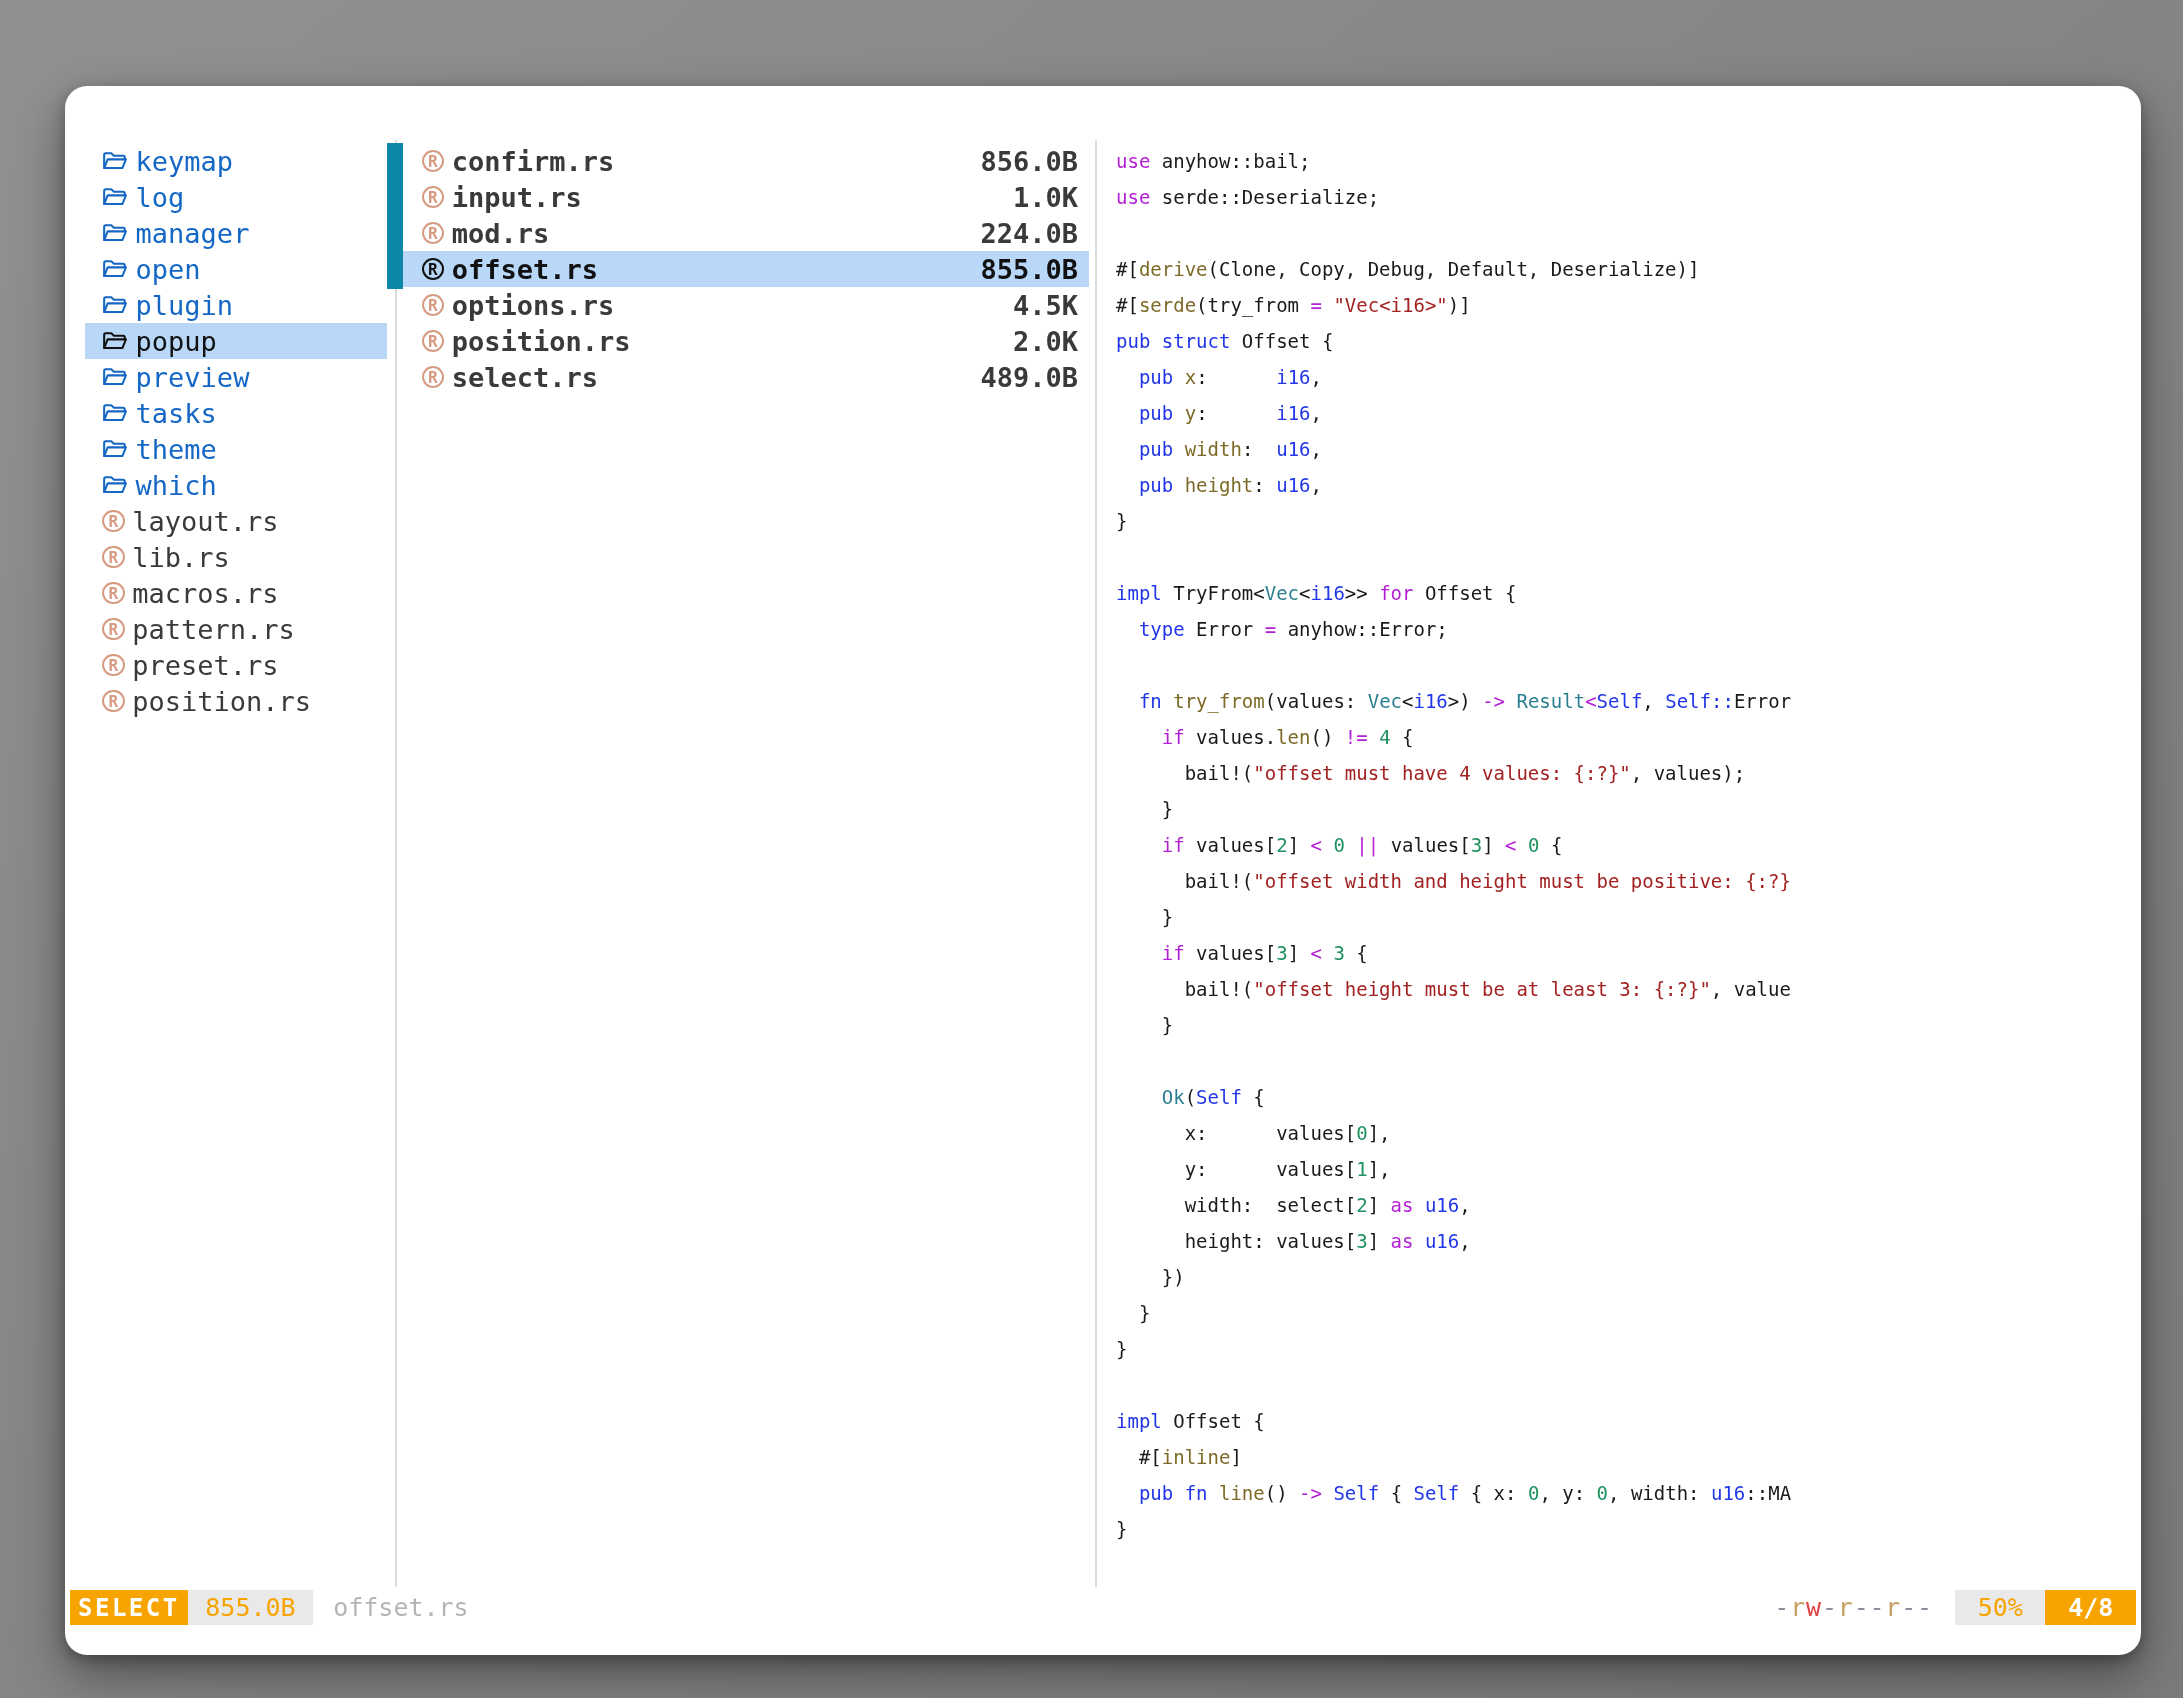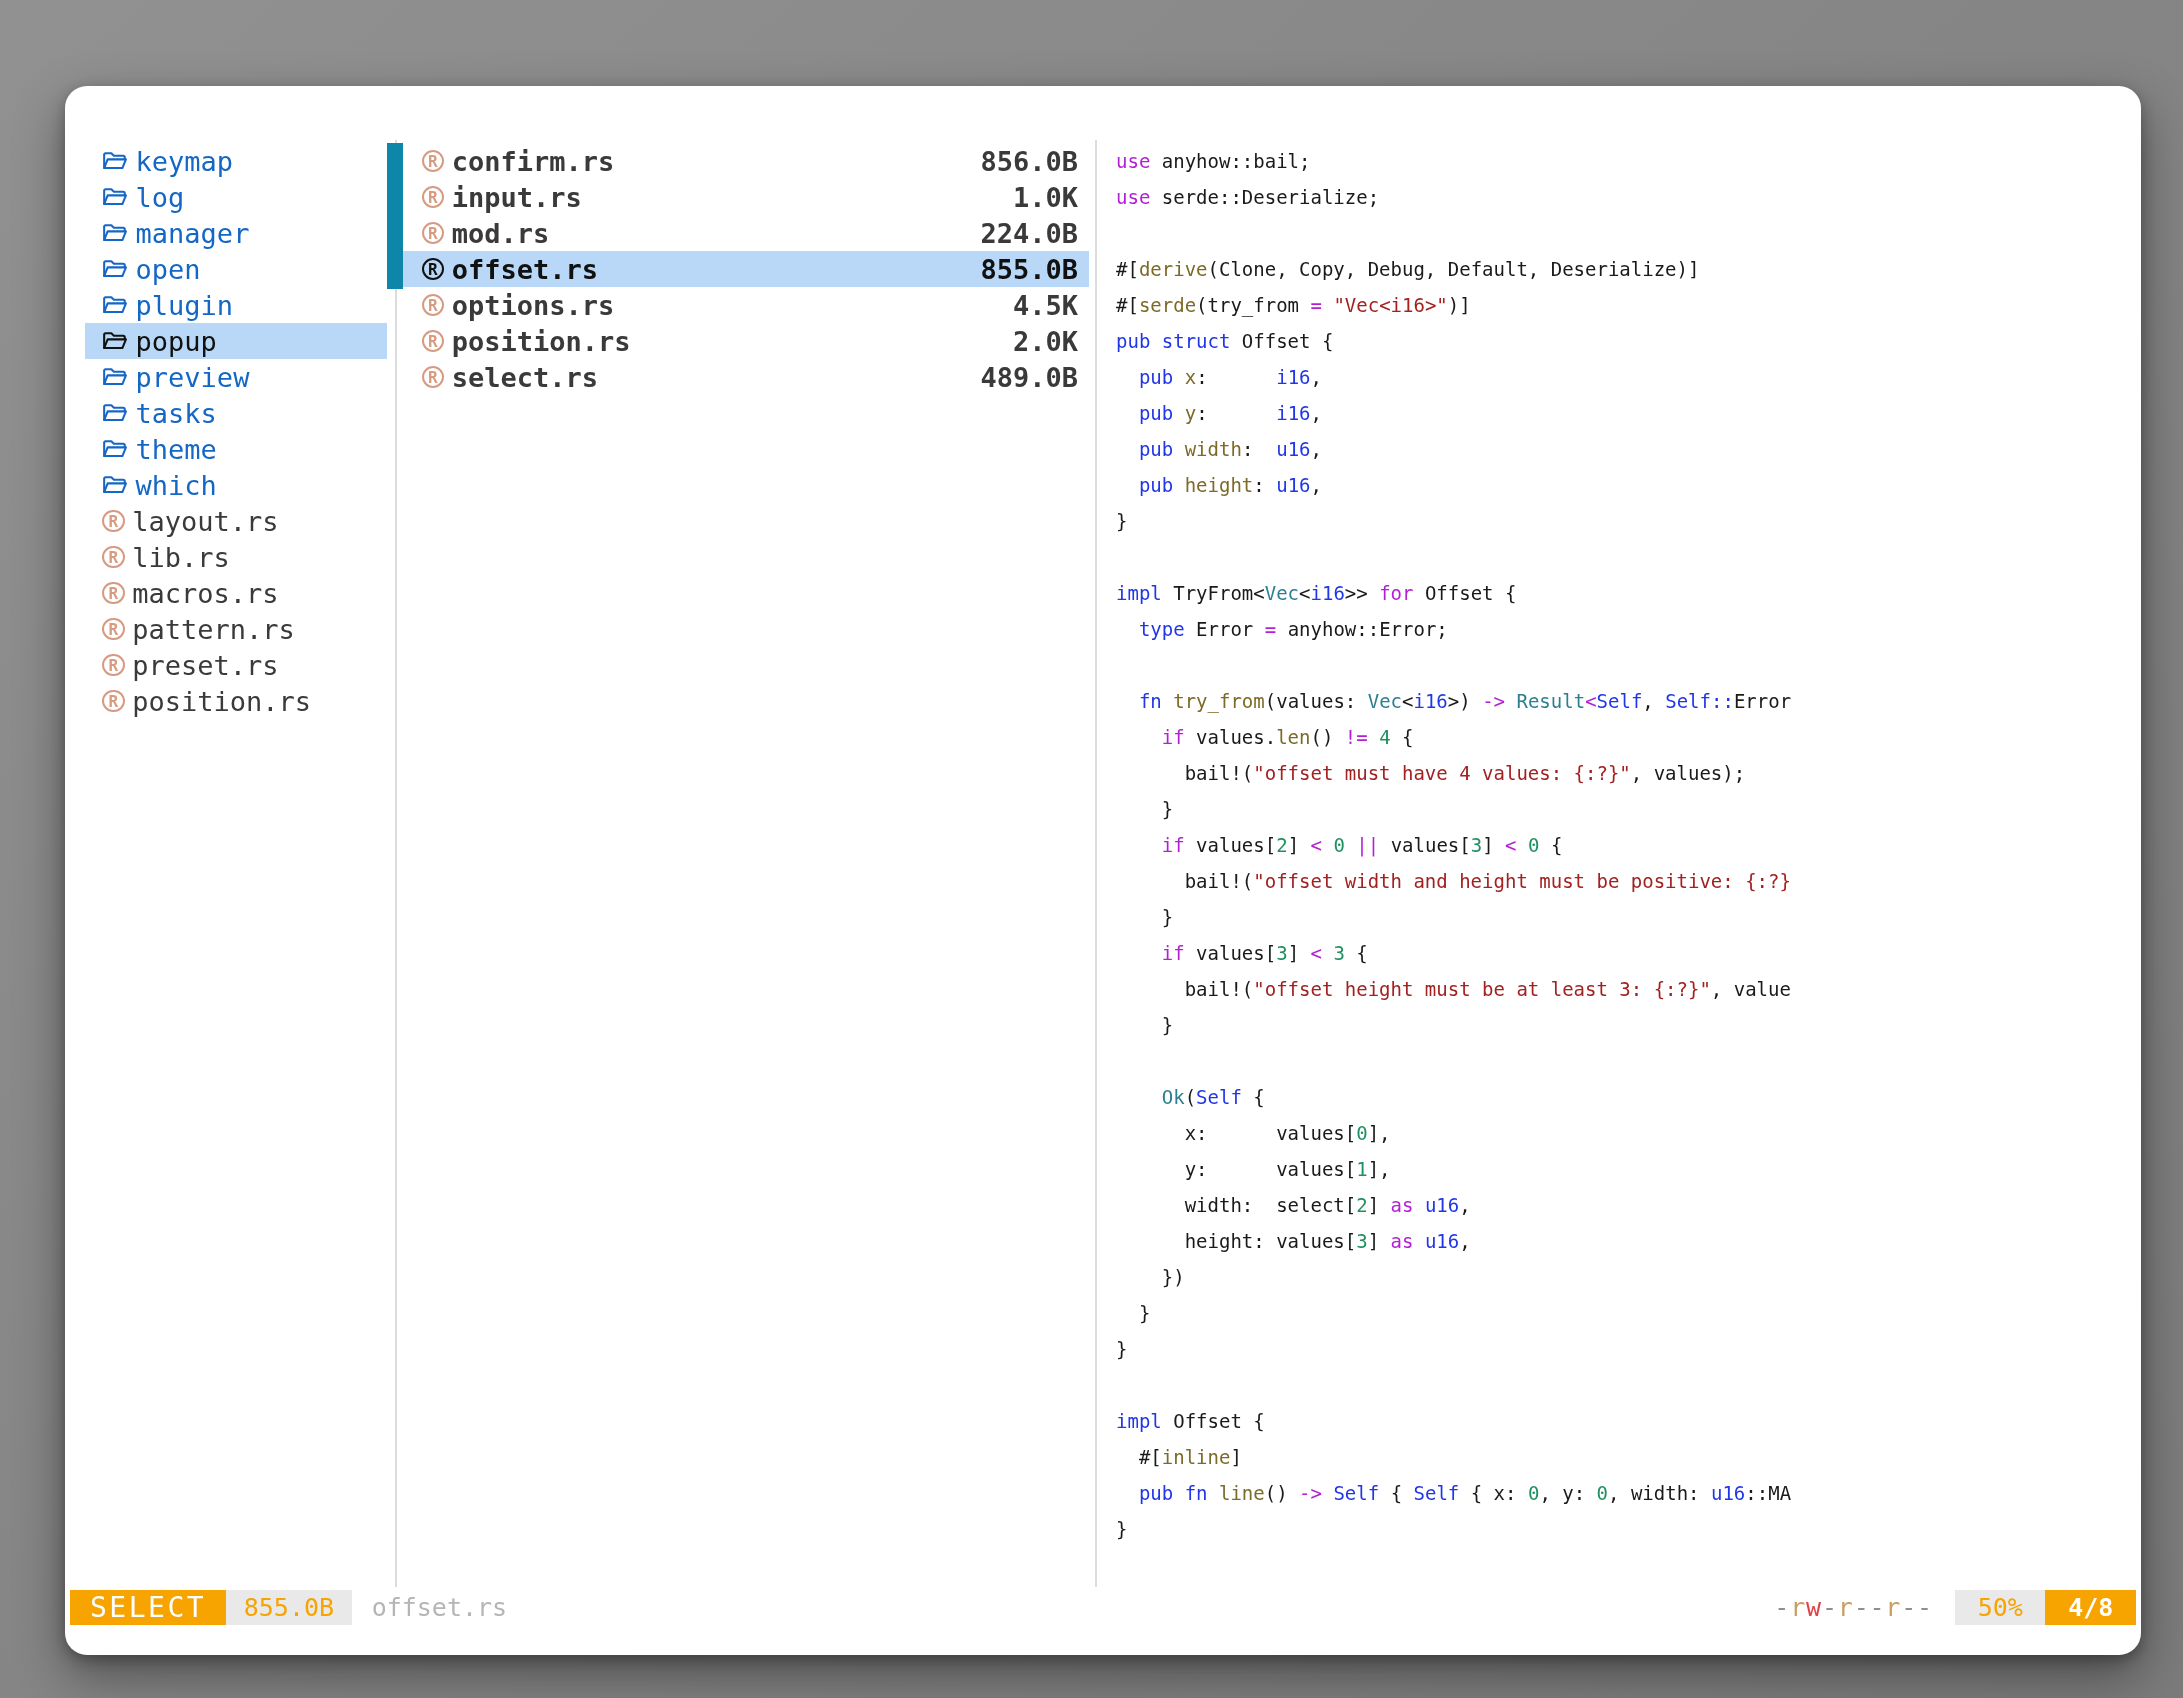--- a/index.html
+++ b/index.html
@@ -51,21 +51,21 @@
   .code-line{height:36px;line-height:36px;font-size:19px;white-space:pre;}
   .tk-k{color:var(--tk_k);} .tk-m{color:var(--tk_m);} .tk-a{color:var(--tk_a);}
   .tk-s{color:var(--tk_s);} .tk-n{color:var(--tk_n);} .tk-t{color:var(--tk_t);}
   .tk-d{color:var(--tk_d);}
   
   .statusbar{
     position:absolute;left:5px;right:5px;top:1504px;height:35px;
     display:flex;align-items:stretch;font-size:25px;
   }
   .badge{display:flex;align-items:center;}
-  .badge-mode{background:var(--accent);color:#ffffff;font-weight:normal;letter-spacing:2.5px;padding:0 20px;font-size:28px;}
+  .badge-mode{background:var(--accent);color:#ffffff;font-weight:bold;letter-spacing:2.5px;padding:0 8px;font-size:24px;}
   .badge-size{background:var(--badge);color:var(--accent);padding:0 17.6px;}
   .status-file{color:var(--muted);display:flex;align-items:center;margin-left:20px;}
   .status-right{margin-left:auto;display:flex;align-items:stretch;}
   .perms{display:flex;align-items:center;margin-right:22px;letter-spacing:0.8px;}
   .perms .pd{color:var(--perm_dash);} .perms .pr{color:var(--perm_r);} .perms .pw{color:var(--perm_w);}
   .badge-percent{background:var(--badge);color:var(--accent);padding:0 22.7px;}
   .badge-position{background:var(--accent);color:#ffffff;font-weight:bold;padding:0 22.7px;}
 </style>
 </head>
 <body>

